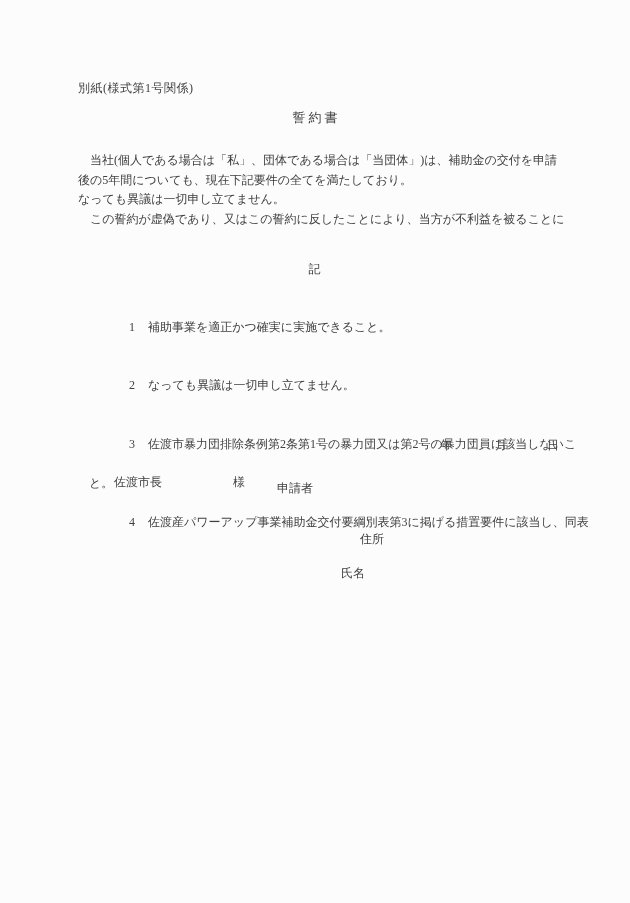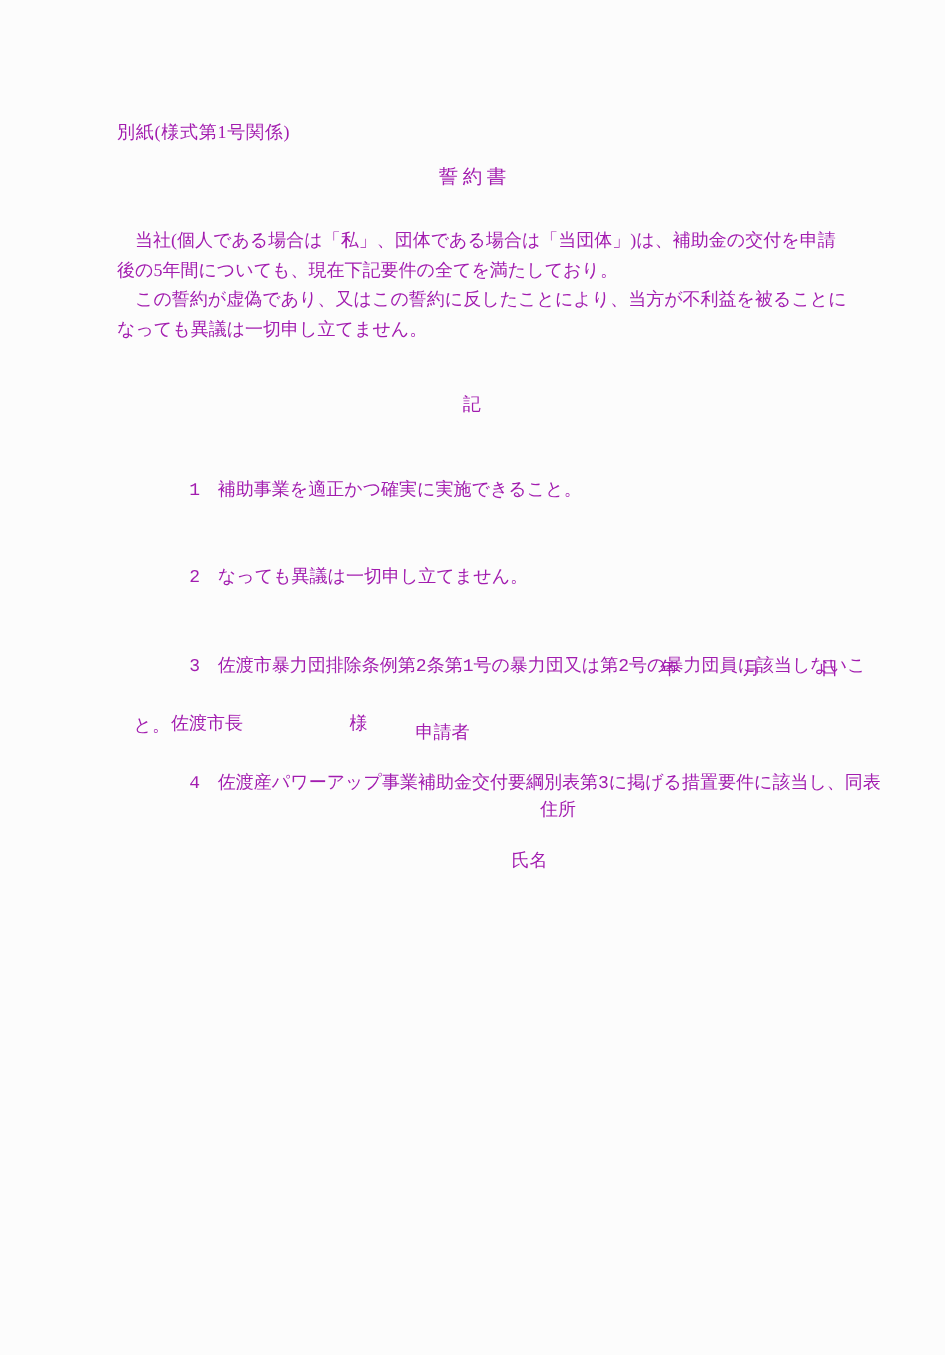--- a/index.html
+++ b/index.html
@@ -6,21 +6,21 @@
     margin: 0;
     padding: 0;
     background: #fbfbfc;
   }
   .page {
     position: relative;
     width: 630px;
     height: 903px;
     background: #fcfcfc;
     font-family: "Liberation Serif", "DejaVu Serif", serif;
-    color: #a21caf;
+    color: #404040;
     font-size: 12px;
     overflow: hidden;
   }
   .abs { position: absolute; }
   .note {
     left: 78px;
     top: 80px;
     letter-spacing: 0.5px;
   }
   .title {
@@ -45,21 +45,21 @@
     width: 100%;
     text-align: center;
     letter-spacing: 1px;
   }
   .items {
     left: 0;
     top: 298px;
     width: 630px;
     line-height: 19.5px;
   }
-  .item-line { padding-left: 83px; white-space: pre; font-family: Liberation Mono, monospace; }
+  .item-line { padding-left: 111px; white-space: pre; }
   .item-line .item-num {
     display: inline-block;
     width: 19px;
   }
   .item-cont { padding-left: 89px; white-space: pre; }
   .date-row {
     left: 0;
     top: 437px;
     width: 630px;
     height: 16px;
@@ -83,22 +83,22 @@
 
 <div class="page">
 
   <div class="abs note">別紙(様式第1号関係)</div>
 
   <div class="abs title">誓約書</div>
 
   <div class="abs bodytext">
     <div class="line">　当社(個人である場合は「私」、団体である場合は「当団体」)は、補助金の交付を申請</div>
     <div class="line">後の5年間についても、現在下記要件の全てを満たしており。</div>
+    <div class="line">なっても異議は一切申し立てません。</div>
     <div class="line">　この誓約が虚偽であり、又はこの誓約に反したことにより、当方が不利益を被ることに</div>
-    <div class="line">なっても異議は一切申し立てません。</div>
   </div>
 
   <div class="abs ki">記</div>
 
   <div class="abs items">
     <div class="item-line">
       <span class="item-num">1</span><span>補助事業を適正かつ確実に実施できること。</span>
     </div>
     <div class="item-line">
       <span class="item-num">2</span><span>なっても異議は一切申し立てません。</span>

